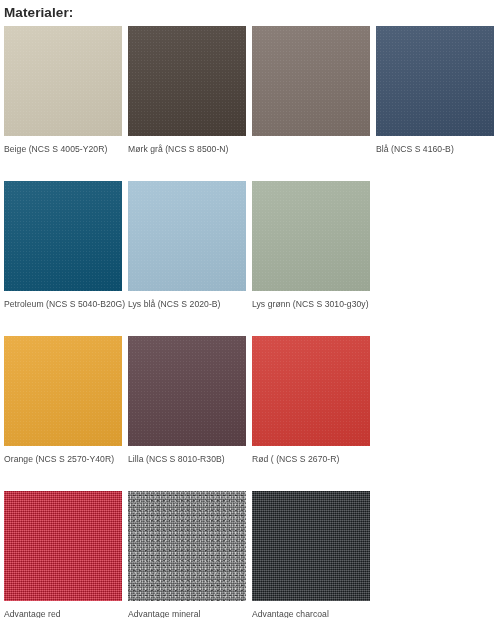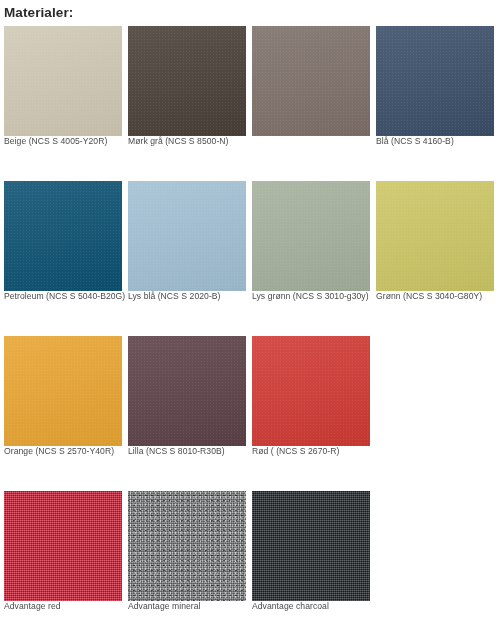--- a/index.html
+++ b/index.html
@@ -107,20 +107,21 @@
       radial-gradient(rgba(255,255,255,0.30) 0.6px, transparent 0.8px);
     background-size: 5px 4px, 6px 5px, 3px 7px;
     background-position: 0 0, 3px 2px, 1px 3px;
     z-index: 2;
   }
 
   .caption {
     font-size: 8.6px;
     line-height: 11px;
     color: #4a4a4a;
+    margin-top: 8px;
     white-space: nowrap;
     letter-spacing: 0.05px;
   }
 </style>
 </head>
 <body>
 
 <div class="page">
 
   <h1 class="page-title">Materialer:</h1>
@@ -165,26 +166,20 @@
           <div class="tex grain" style="background:#a1c0d3"></div>
         </div>
         <div class="caption">Lys blå (NCS S 2020-B)</div>
       </div>
       <div class="cell">
         <div class="swatch">
           <div class="tex grain" style="background:#a4b09d"></div>
         </div>
         <div class="caption">Lys grønn (NCS S 3010-g30y)</div>
       </div>
-      <div class="cell">
-        <div class="swatch">
-          <div class="tex grain" style="background:#ccc665"></div>
-        </div>
-        <div class="caption">Grønn (NCS S 3040-G80Y)</div>
-      </div>
     </div>
 
     <div class="row">
       <div class="cell">
         <div class="swatch">
           <div class="tex grain" style="background:#e8a532"></div>
         </div>
         <div class="caption">Orange (NCS S 2570-Y40R)</div>
       </div>
       <div class="cell">

